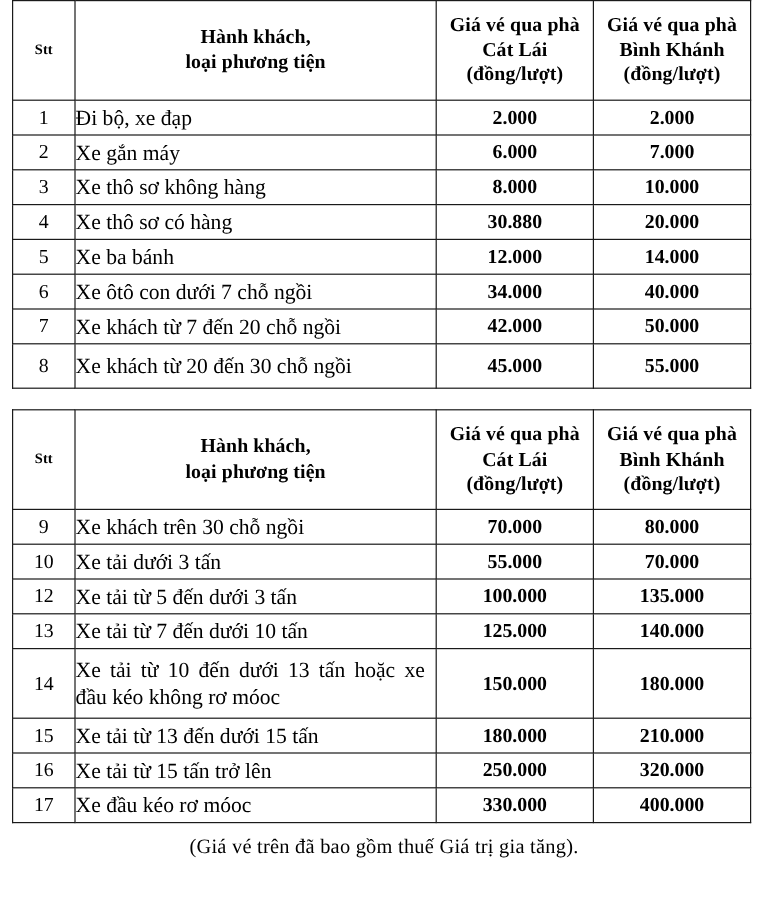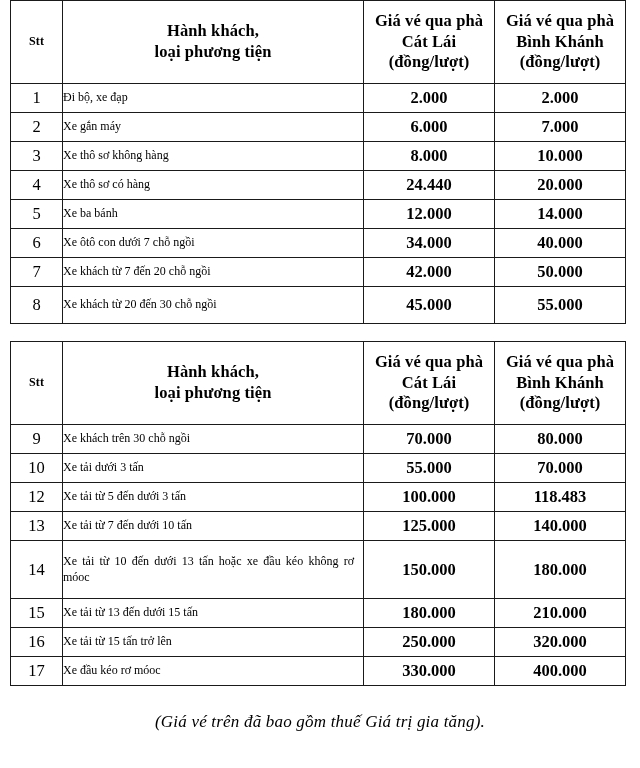--- a/index.html
+++ b/index.html
@@ -52,21 +52,21 @@
   th.hd-stt { font-size: 12px; }
   .hd-block { display: block; }
 
   td.stt {
     text-align: center;
     font-size: 16.5px;
     line-height: 1.2;
   }
   td.desc {
     text-align: left;
-    font-size: 12px;
+    font-size: 18px;
     line-height: 1.26;
     padding: 2px 6px 2px 9px;
     margin-left: 15px;
   }
   td.desc.justify {
     text-align: justify;
     text-align-last: left;
     padding-right: 9px;
   }
   td.price {
@@ -76,23 +76,22 @@
     font-weight: bold;
   }
   tr.r-norm td { height: 28px; }
   tr.r-tall  td { height: 36px; }
   tr.r-xtall td { height: 57px; }
   tr.r-head  th { height: 82px; }
 
   .gap { height: 17px; }
 
   .note {
-    margin-top: 26px;
-    text-align: center;
-    font-style: italic;
+    margin-top: 10px;
+    text-align: center;
     font-size: 17px;
     letter-spacing: 0.2px;
   }
 </style>
 </head>
 <body>
 
 <div class="page">
 
   <table class="fare-table">
@@ -134,21 +133,21 @@
       </tr>
       <tr class="r-norm">
         <td class="stt">3</td>
         <td class="desc">Xe thô sơ không hàng</td>
         <td class="price">8.000</td>
         <td class="price">10.000</td>
       </tr>
       <tr class="r-norm">
         <td class="stt">4</td>
         <td class="desc">Xe thô sơ có hàng</td>
-        <td class="price">24.440</td>
+        <td class="price">30.880</td>
         <td class="price">20.000</td>
       </tr>
       <tr class="r-norm">
         <td class="stt">5</td>
         <td class="desc">Xe ba bánh</td>
         <td class="price">12.000</td>
         <td class="price">14.000</td>
       </tr>
       <tr class="r-norm">
         <td class="stt">6</td>
@@ -207,21 +206,21 @@
       <tr class="r-norm">
         <td class="stt">10</td>
         <td class="desc">Xe tải dưới 3 tấn</td>
         <td class="price">55.000</td>
         <td class="price">70.000</td>
       </tr>
       <tr class="r-norm">
         <td class="stt">12</td>
         <td class="desc">Xe tải từ 5 đến dưới 3 tấn</td>
         <td class="price">100.000</td>
-        <td class="price">118.483</td>
+        <td class="price">135.000</td>
       </tr>
       <tr class="r-norm">
         <td class="stt">13</td>
         <td class="desc">Xe tải từ 7 đến dưới 10 tấn</td>
         <td class="price">125.000</td>
         <td class="price">140.000</td>
       </tr>
       <tr class="r-xtall">
         <td class="stt">14</td>
         <td class="desc justify">Xe tải từ 10 đến dưới 13 tấn hoặc xe đầu kéo không rơ móoc</td>

